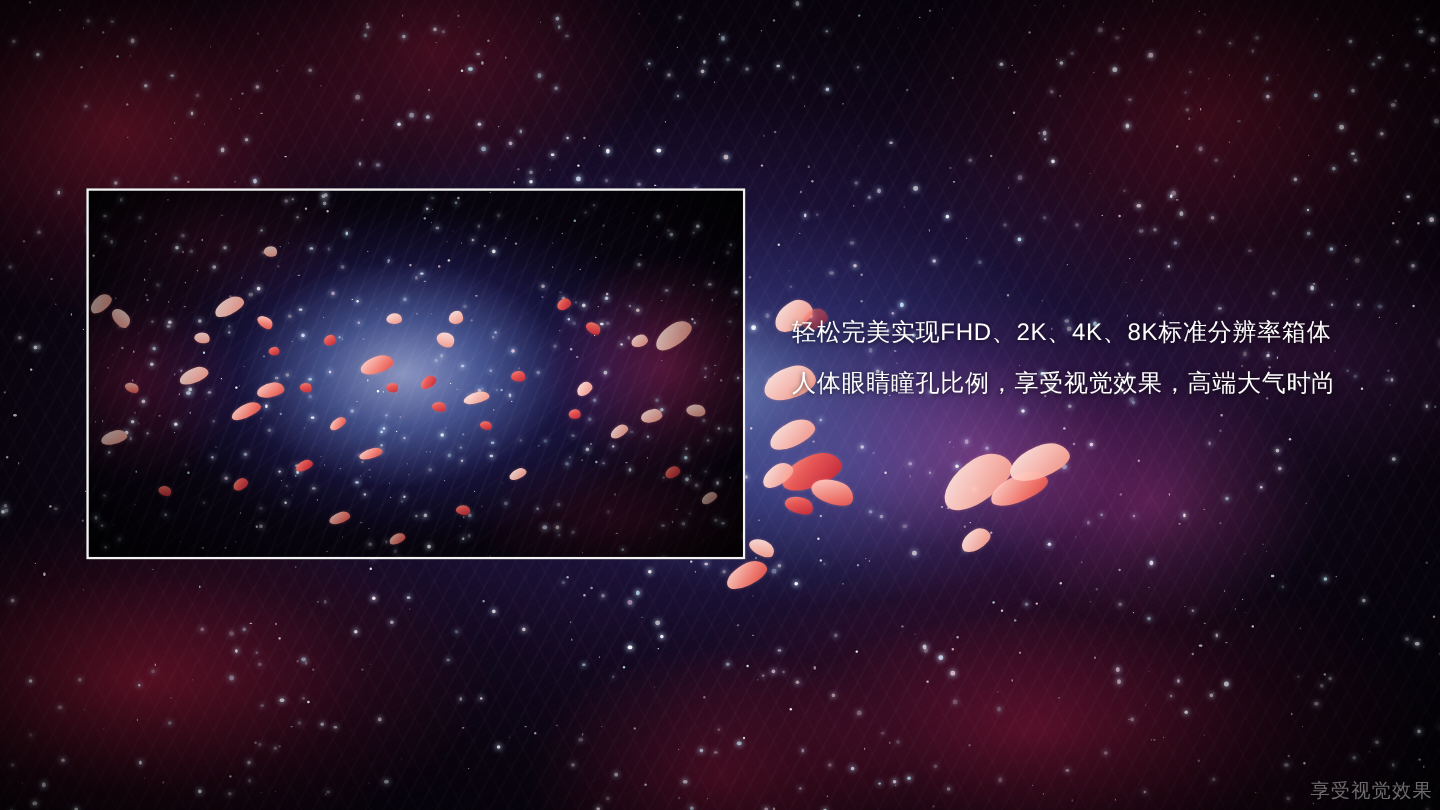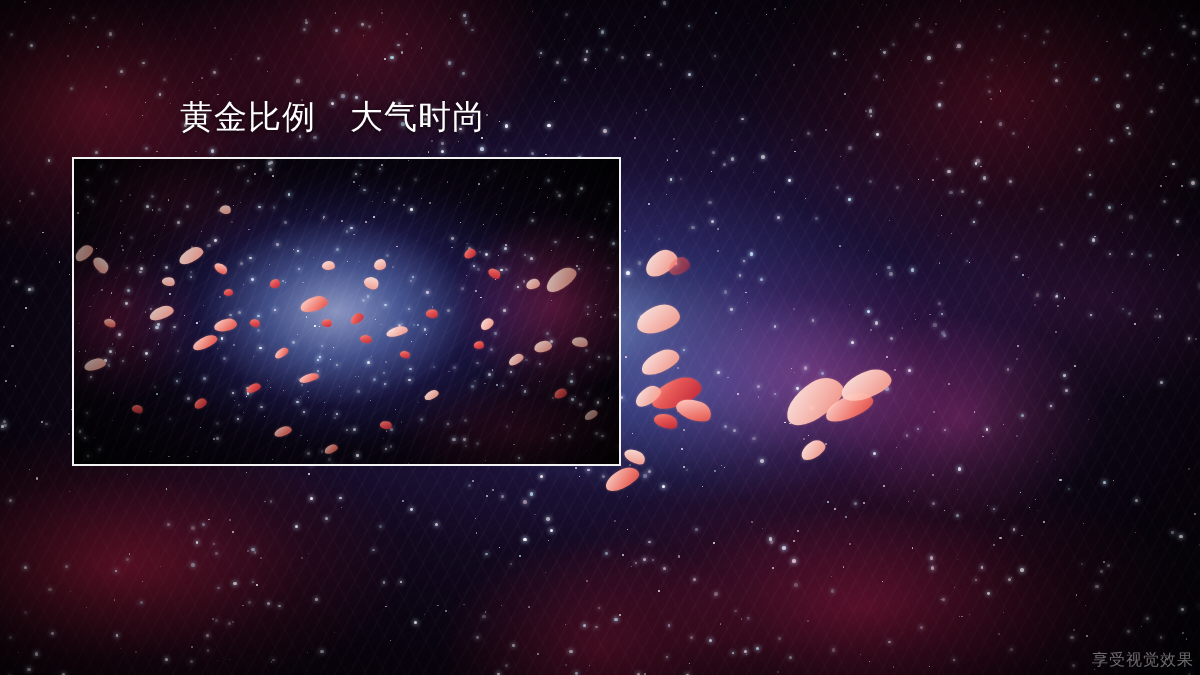--- a/index.html
+++ b/index.html
@@ -1096,21 +1096,20 @@
       <i class="petal" style="left:604px;top:470px;width:36px;height:18px;transform:rotate(-24deg);opacity:0.95"></i>
       <i class="petal pale" style="left:782px;top:384px;width:64px;height:34px;transform:rotate(-32deg);opacity:0.95"></i>
       <i class="petal" style="left:824px;top:396px;width:50px;height:22px;transform:rotate(-20deg);opacity:0.95"></i>
       <i class="petal pale" style="left:840px;top:372px;width:52px;height:26px;transform:rotate(-18deg);opacity:0.95"></i>
       <i class="petal pale" style="left:800px;top:442px;width:26px;height:16px;transform:rotate(-28deg);opacity:0.95"></i>
       <i class="petal deep" style="left:654px;top:414px;width:24px;height:14px;transform:rotate(20deg);opacity:0.95"></i>
       <i class="petal deep" style="left:668px;top:258px;width:22px;height:16px;transform:rotate(-20deg);opacity:0.55"></i>
       <i class="petal deep" style="left:556px;top:440px;width:40px;height:18px;transform:rotate(-12deg);opacity:0.95"></i>
     </div>
 
-  <div id="title">黄金比例　大气时尚</div>
 
   <div id="panel">
     <div class="panel-inner"></div>
     <div class="panel-wisp"></div>
     <div class="starfield" id="panel-stars">
         <i class="star big" style="left:224.0px;top:109.3px;width:2.1px;height:2.1px;opacity:0.68;background:#ffd9f0"></i>
         <i class="star" style="left:250.8px;top:254.9px;width:0.8px;height:0.8px;opacity:0.74;background:#dce8ff"></i>
         <i class="star" style="left:492.2px;top:54.8px;width:1.3px;height:1.3px;opacity:0.80;background:#ffe6e6"></i>
         <i class="star big" style="left:94.8px;top:258.7px;width:2.5px;height:2.5px;opacity:0.29;background:#dce8ff"></i>
         <i class="star big" style="left:112.3px;top:45.7px;width:3.1px;height:3.1px;opacity:0.68;background:#ffffff"></i>
@@ -1570,17 +1569,19 @@
         <i class="petal pale" style="left:350px;top:232px;width:15px;height:8px;transform:rotate(-22deg);opacity:0.95"></i>
         <i class="petal deep" style="left:306px;top:262px;width:12px;height:8px;transform:rotate(14deg);opacity:0.95"></i>
         <i class="petal pale" style="left:510px;top:252px;width:14px;height:8px;transform:rotate(-26deg);opacity:0.95"></i>
         <i class="petal deep" style="left:58px;top:246px;width:11px;height:8px;transform:rotate(26deg);opacity:0.95"></i>
         <i class="petal pale" style="left:146px;top:46px;width:11px;height:9px;transform:rotate(18deg);opacity:0.95"></i>
       </div>
     <div class="panel-vig"></div>
   </div>
 
   <div id="body-text">
+    <div class="line">轻松完美实现FHD、2K、4K、8K标准分辨率箱体</div>
+    <div class="line">人体眼睛瞳孔比例，享受视觉效果，高端大气时尚</div>
   </div>
 
   <div id="watermark">享受视觉效果</div>
 
 </div>
 
 </body></html>

